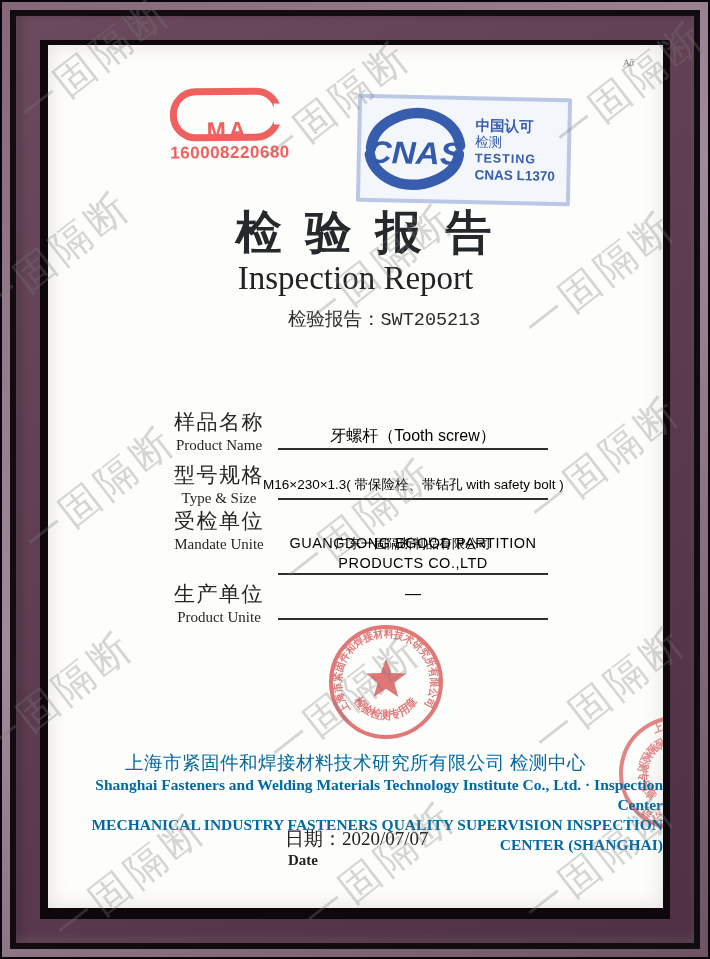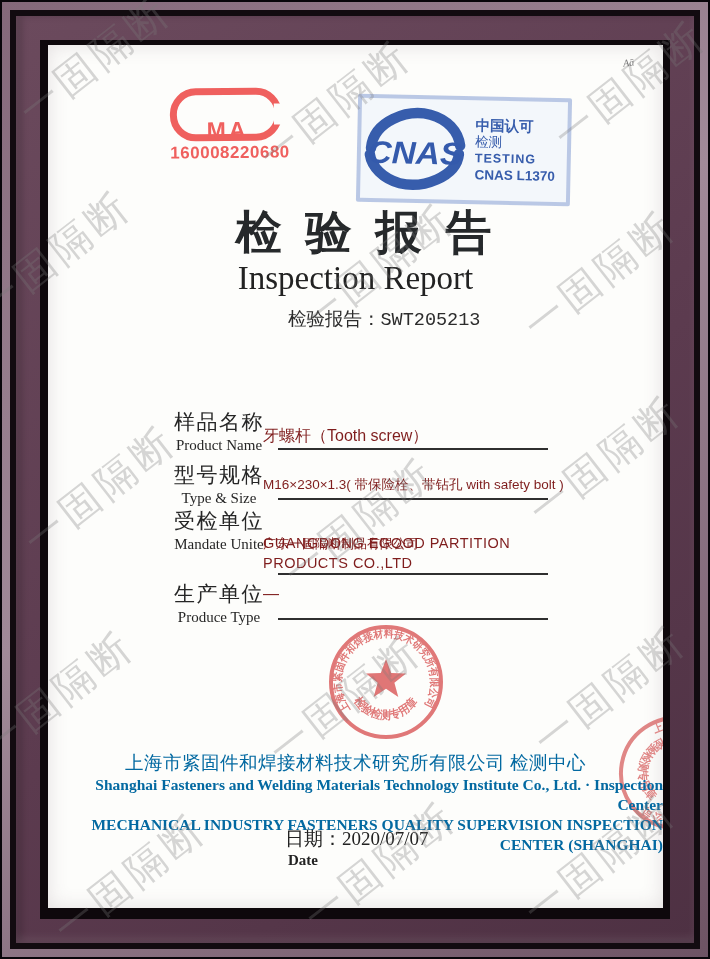--- a/index.html
+++ b/index.html
@@ -34,21 +34,21 @@
   .title-zh{left:0;top:157px;width:100%;text-align:center;font-size:46px;font-weight:bold;color:#26292b;
             letter-spacing:24px;padding-left:40px;box-sizing:border-box;}
   .title-en{left:0;top:215px;width:100%;text-align:center;font-size:33px;color:#222;}
   .repno{left:240px;top:261px;font-family:"Liberation Mono",monospace;color:#2c2c2c;}
   .repno-l1{font-size:18.5px;}
   .repno-l2{font-size:16.5px;margin-top:2px;}
   
   .flabel{left:86px;width:170px;text-align:center;color:#262626;}
   .flabel .zh{font-size:21px;letter-spacing:1.5px;}
   .flabel .en{font-size:15px;margin-top:1px;}
-  .fval{left:215px;width:300px;color:#7f1d1d;
+  .fval{left:215px;width:300px;text-align:center;color:#000000;
         font-family:"Liberation Sans",sans-serif;white-space:nowrap;}
   .uline{left:230px;width:270px;height:0;border-bottom:2px solid #2f2f2f;}
   
   .seal{opacity:.8;}
   
   .inst{left:0;top:707px;width:100%;text-align:center;color:#0369a1;}
   .inst-zh{font-size:18.5px;letter-spacing:.5px;line-height:1.22;}
   .inst-en{font-size:15.5px;font-weight:bold;line-height:1.3;text-align:right;}
   .datebox{left:237px;top:781px;color:#222;}
   .date-l1{font-size:19px;}
@@ -121,21 +121,21 @@
       <div class="zh">受检单位</div>
       <div class="en">Mandate Unite</div>
     </div>
     <div class="abs fval" style="top:490px;font-size:13px">广东一固隔断制品有限公司</div>
     <div class="abs fval" style="top:490px;font-size:14.5px;letter-spacing:.5px">GUANGDONG EGOOD PARTITION</div>
     <div class="abs fval" style="top:510px;font-size:14.5px;letter-spacing:.5px">PRODUCTS CO.,LTD</div>
     <div class="abs uline" style="top:528px"></div>
 
     <div class="abs flabel" style="top:535px">
       <div class="zh">生产单位</div>
-      <div class="en">Produce Type</div>
+      <div class="en">Product Unite</div>
     </div>
     <div class="abs fval" style="top:540px;font-size:16px">—</div>
     <div class="abs uline" style="top:573px"></div>
 
     <svg class="abs seal" style="left:263px;top:562px" width="150" height="150" viewBox="0 0 150 150">
       <defs>
         <path id="arcT1" d="M 39.5 102.7 A 45 45 0 1 1 110.5 102.7" fill="none"></path>
         <path id="arcB1" d="M 43 93.5 A 37 37 0 0 0 107 93.5" fill="none"></path>
       </defs>
       <circle cx="75" cy="75" r="55" fill="none" stroke="#d95858" stroke-width="4"></circle>

